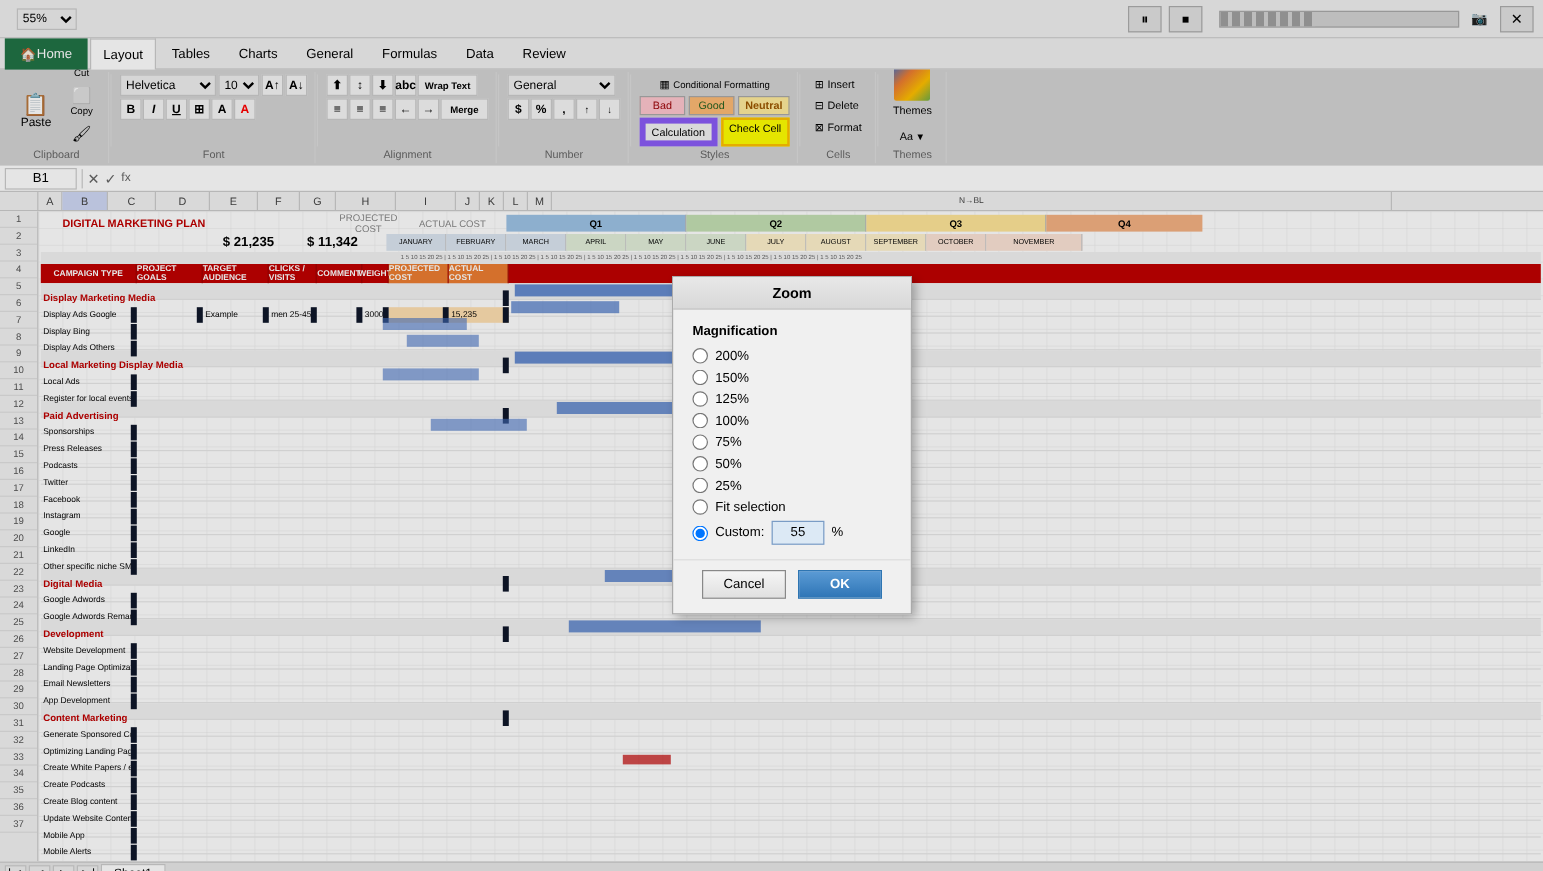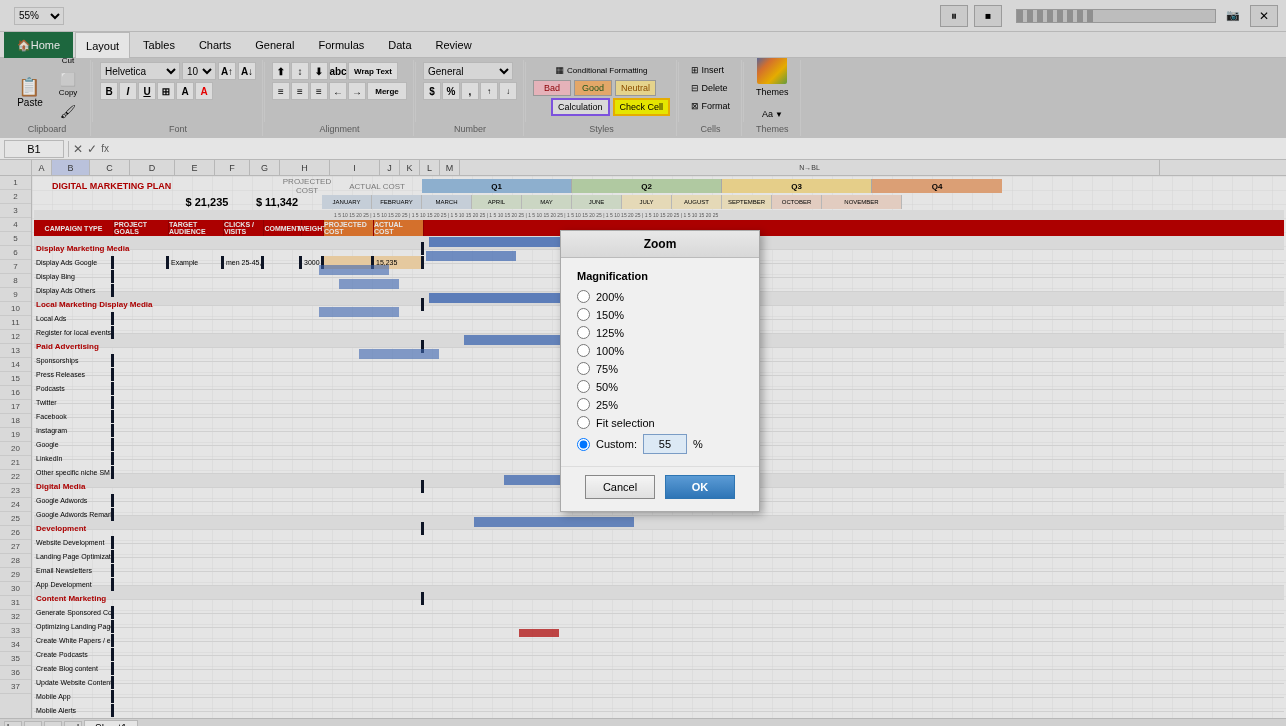--- a/index.html
+++ b/index.html
@@ -68,32 +68,32 @@
     .format-btn-row { display: flex; gap: 1px; }
     .fmt-btn { width: 18px; height: 18px; border: 1px solid #ccc; background: #f5f5f5; font-size: 10px; cursor: pointer; display: flex; align-items: center; justify-content: center; font-weight: bold; }
 
     
     .num-select { width: 90px; height: 18px; font-size: 10px; border: 1px solid #ccc; }
 
     
     .cell-style { display: inline-block; padding: 2px 5px; font-size: 9px; border: 1px solid #aaa; cursor: pointer; min-width: 38px; text-align: center; }
     .style-bad { background: #ffc7ce; color: #9c0006; }
     .style-good { background: #fdba74; color: #276221; }
-    .style-neutral { background: #ffeb9c; color: #9c5700; }
-    .style-calc { background: #f2f2f2; border: 2px solid #8b5cf6; margin-left: 18px; }
+    .style-neutral { background: #ffeb9c; color: #9c5700; font-weight: bold; }
+    .style-calc { background: #f2f2f2; border: 5px solid #8b5cf6; }
     .style-check { background: #ffff00; border: 2px solid #ffc000; }
 
     
     .sheet-tabs { display: flex; align-items: center; background: #e8e8e8; border-top: 1px solid #ccc; height: 20px; padding: 0 4px; gap: 2px; }
     .sheet-tab { padding: 2px 10px; font-size: 10px; cursor: pointer; border: 1px solid #ccc; background: white; }
     .tab-nav-btn { width: 18px; height: 16px; border: 1px solid #ccc; background: #f0f0f0; cursor: pointer; display: flex; align-items: center; justify-content: center; font-size: 10px; }
 
     
     .content-row { display: flex; height: 14px; border-bottom: 1px solid #e8e8e8; font-size: 8px; align-items: center; }
-    .content-cell { border-right: 3px solid #0f172a; padding: 0 2px; height: 100%; display: flex; align-items: center; overflow: hidden; white-space: nowrap; margin-top: 12px; }
+    .content-cell { border-right: 5px solid #0f172a; padding: 0 2px; height: 100%; display: flex; align-items: center; overflow: hidden; white-space: nowrap; margin-top: 12px; }
 
     .section-header { font-weight: bold; color: #c00000; font-size: 8px; background: transparent; }
 
     
     .ribbon-divider { width: 1px; background: #ddd; height: 60px; margin: 2px 0; }
 
     .zoom-input-area { display: flex; align-items: center; gap: 2px; padding: 2px 6px; }
     .zoom-select { width: 50px; height: 18px; font-size: 10px; border: 1px solid #ccc; }
   </style>
 </head>

